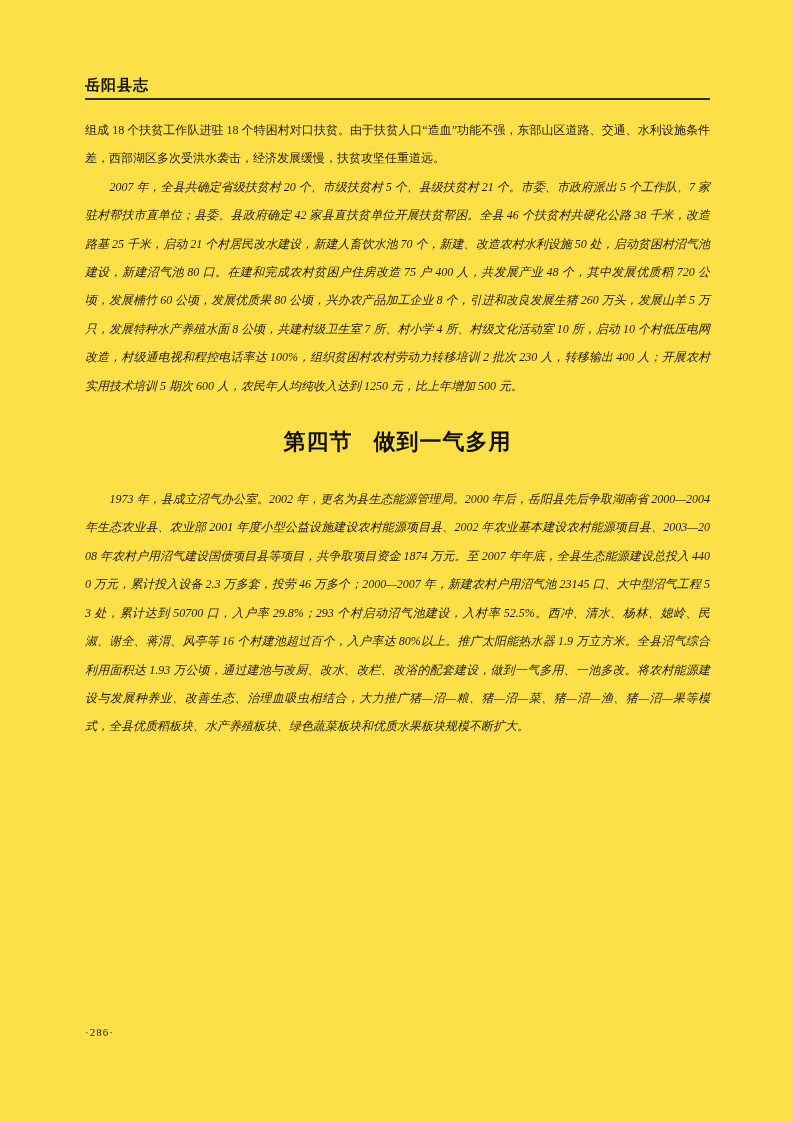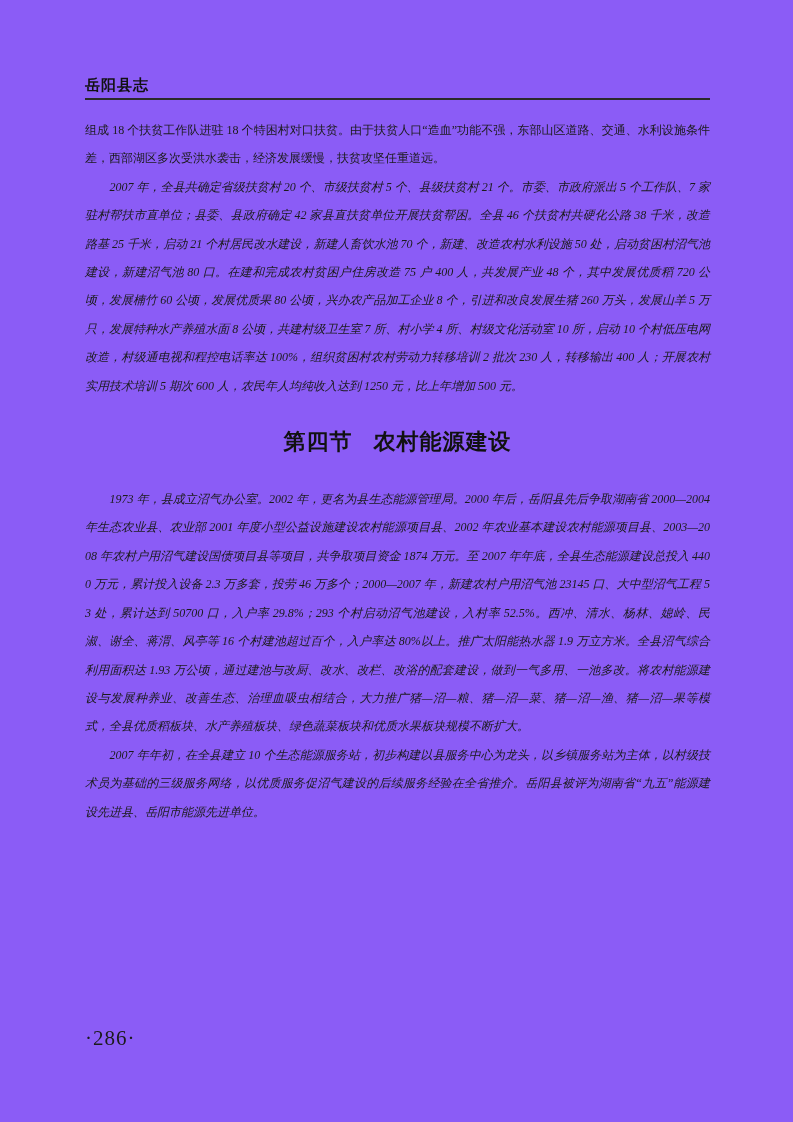--- a/index.html
+++ b/index.html
@@ -5,21 +5,21 @@
   html, body {
     margin: 0;
     padding: 0;
     background: #e8e8e8;
   }
   .page {
     position: relative;
     width: 793px;
     height: 1122px;
     margin: 0 auto;
-    background: #8b5cf6;
+    background: #fde047;
     overflow: hidden;
     color: #1b1b1b;
     font-family: "Liberation Serif", "DejaVu Serif", serif;
   }
   .margin-box {
     position: absolute;
     left: 85px;
     width: 625px;
     top: 0;
   }
@@ -70,43 +70,42 @@
     letter-spacing: 1px;
     color: #111111;
   }
   .section-heading .section-title-text {
     margin-left: 0.95em;
   }
   .page-number {
     position: absolute;
     top: 1026px;
     left: 85px;
-    font-size: 21px;
+    font-size: 11px;
     letter-spacing: 1px;
     color: #1b1b1b;
     font-family: "Liberation Serif", "DejaVu Serif", serif;
   }
 </style>
 </head>
 <body>
 
 <div class="page">
 
   <div class="margin-box">
     <div class="running-head">岳阳县志</div>
     <div class="header-rule"></div>
 
     <div class="body-text">
       <p class="para">组成 18 个扶贫工作队进驻 18 个特困村对口扶贫。由于扶贫人口“造血”功能不强，东部山区道路、交通、水利设施条件差，西部湖区多次受洪水袭击，经济发展缓慢，扶贫攻坚任重道远。</p>
       <p class="para indent">2007 年，全县共确定省级扶贫村 20 个、市级扶贫村 5 个、县级扶贫村 21 个。市委、市政府派出 5 个工作队、7 家驻村帮扶市直单位；县委、县政府确定 42 家县直扶贫单位开展扶贫帮困。全县 46 个扶贫村共硬化公路 38 千米，改造路基 25 千米，启动 21 个村居民改水建设，新建人畜饮水池 70 个，新建、改造农村水利设施 50 处，启动贫困村沼气池建设，新建沼气池 80 口。在建和完成农村贫困户住房改造 75 户 400 人，共发展产业 48 个，其中发展优质稻 720 公顷，发展楠竹 60 公顷，发展优质果 80 公顷，兴办农产品加工企业 8 个，引进和改良发展生猪 260 万头，发展山羊 5 万只，发展特种水产养殖水面 8 公顷，共建村级卫生室 7 所、村小学 4 所、村级文化活动室 10 所，启动 10 个村低压电网改造，村级通电视和程控电话率达 100%，组织贫困村农村劳动力转移培训 2 批次 230 人，转移输出 400 人；开展农村实用技术培训 5 期次 600 人，农民年人均纯收入达到 1250 元，比上年增加 500 元。</p>
 
       <h2 class="section-heading">
-        <span class="section-number-text">第四节</span><span class="section-title-text">农村能源建设</span>
+        <span class="section-number-text">第四节</span><span class="section-title-text">做到一气多用</span>
       </h2>
 
       <p class="para indent">1973 年，县成立沼气办公室。2002 年，更名为县生态能源管理局。2000 年后，岳阳县先后争取湖南省 2000—2004 年生态农业县、农业部 2001 年度小型公益设施建设农村能源项目县、2002 年农业基本建设农村能源项目县、2003—2008 年农村户用沼气建设国债项目县等项目，共争取项目资金 1874 万元。至 2007 年年底，全县生态能源建设总投入 4400 万元，累计投入设备 2.3 万多套，投劳 46 万多个；2000—2007 年，新建农村户用沼气池 23145 口、大中型沼气工程 53 处，累计达到 50700 口，入户率 29.8%；293 个村启动沼气池建设，入村率 52.5%。西冲、清水、杨林、媳岭、民淑、谢全、蒋渭、风亭等 16 个村建池超过百个，入户率达 80%以上。推广太阳能热水器 1.9 万立方米。全县沼气综合利用面积达 1.93 万公顷，通过建池与改厨、改水、改栏、改浴的配套建设，做到一气多用、一池多改。将农村能源建设与发展种养业、改善生态、治理血吸虫相结合，大力推广猪—沼—粮、猪—沼—菜、猪—沼—渔、猪—沼—果等模式，全县优质稻板块、水产养殖板块、绿色蔬菜板块和优质水果板块规模不断扩大。</p>
-      <p class="para indent">2007 年年初，在全县建立 10 个生态能源服务站，初步构建以县服务中心为龙头，以乡镇服务站为主体，以村级技术员为基础的三级服务网络，以优质服务促沼气建设的后续服务经验在全省推介。岳阳县被评为湖南省“九五”能源建设先进县、岳阳市能源先进单位。</p>
     </div>
   </div>
 
   <div class="page-number">·286·</div>
 
 </div>
 
 </body></html>

